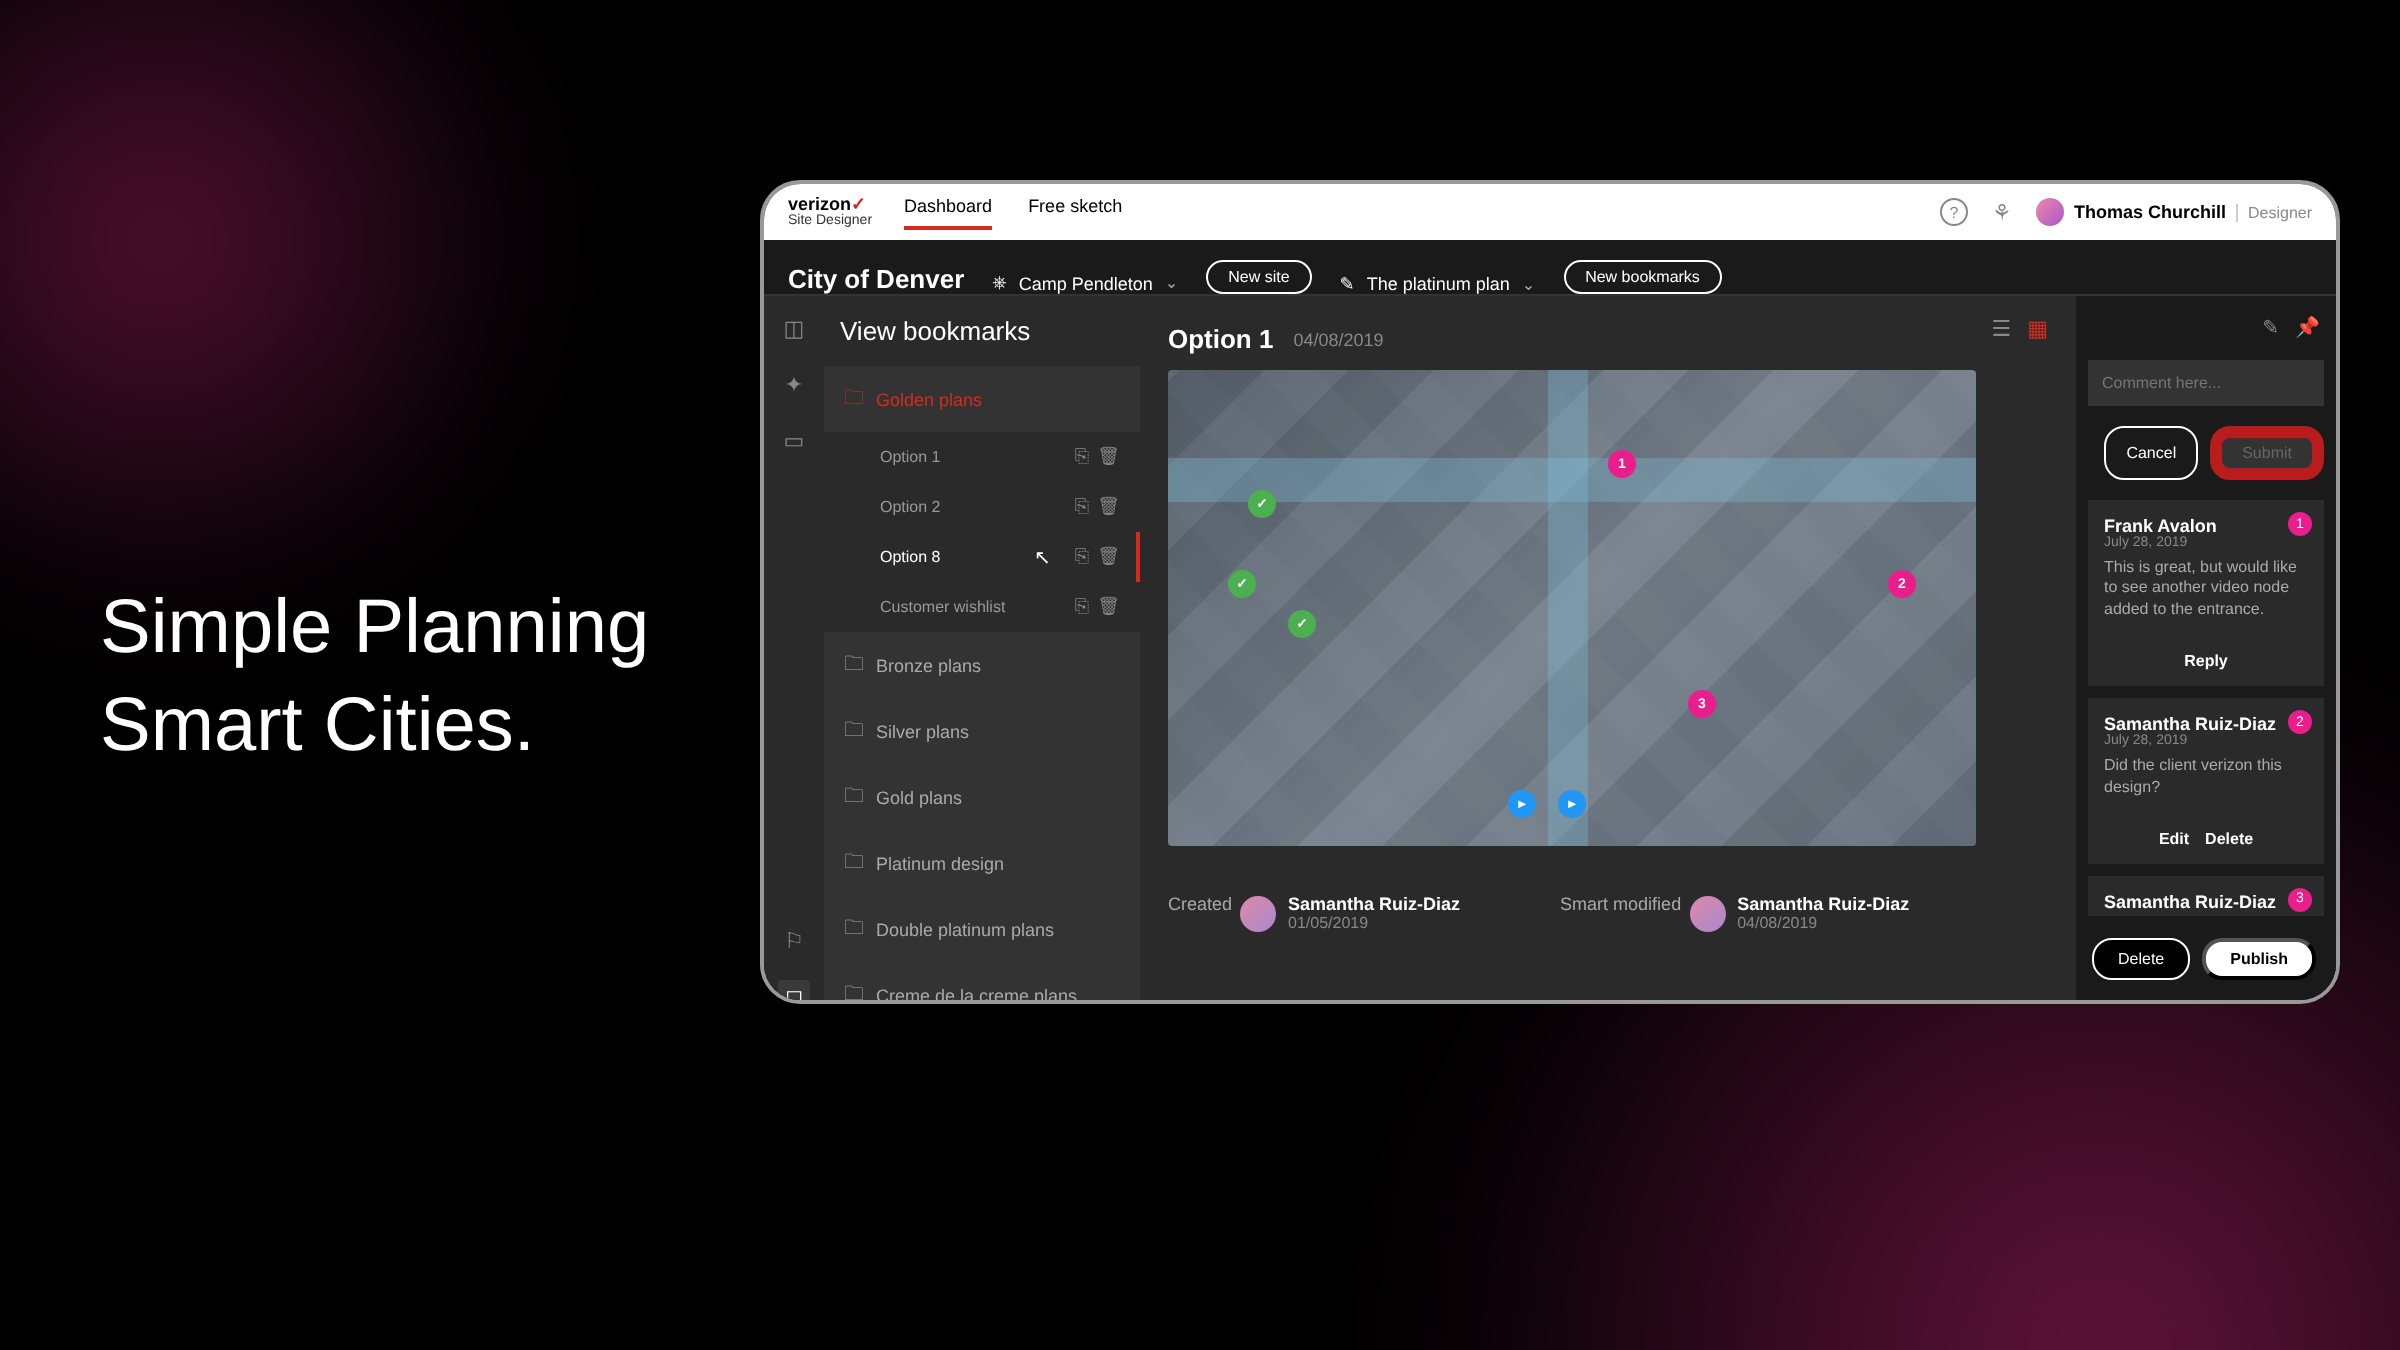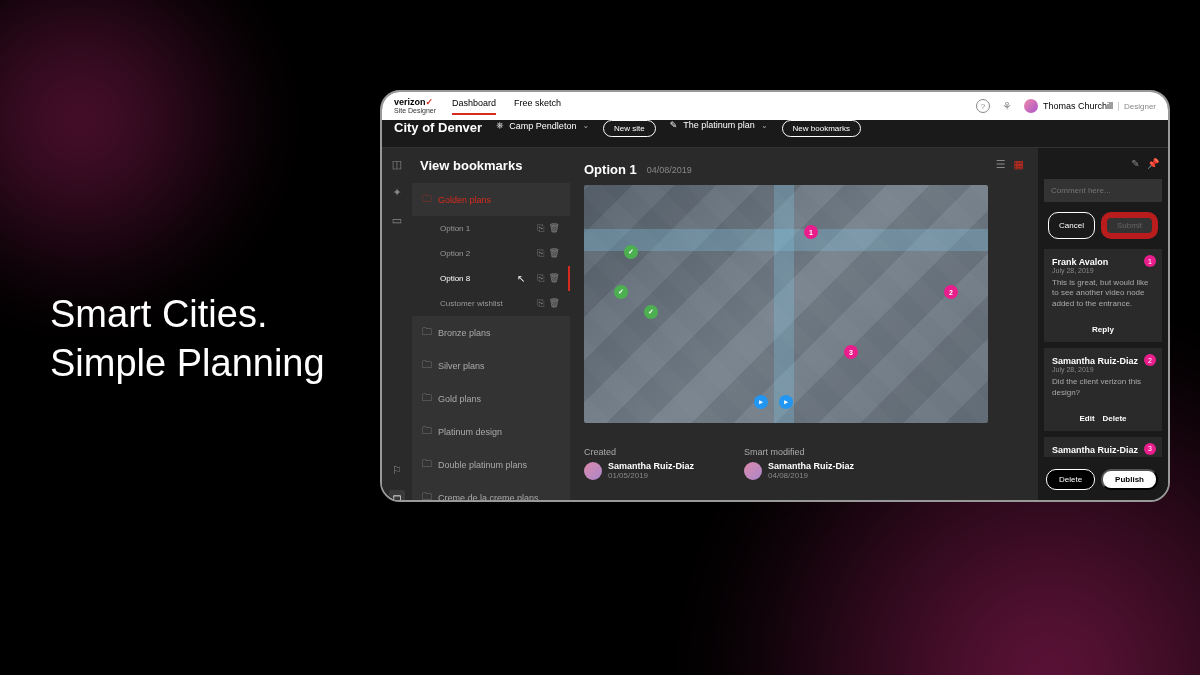--- a/index.html
+++ b/index.html
@@ -13,32 +13,32 @@
 .brand .check{color:#d52b1e;display:inline}
 .brand-sub{font-size:7px;font-weight:400;color:#333}
 .tabs{display:flex;gap:18px}
 .tab{color:#000;font-weight:400;font-size:9px;cursor:pointer}
 .tab.active{border-bottom:2px solid #d52b1e;padding-bottom:5px}
 .topbar-right{margin-left:auto;display:flex;align-items:center;gap:10px}
 .top-icon{width:14px;height:14px;border:1px solid #888;border-radius:50%;display:flex;align-items:center;justify-content:center;font-size:8px;color:#888;cursor:pointer}
 .user{display:flex;align-items:center;gap:5px;font-size:9px}
 .avatar-sm{width:14px;height:14px;border-radius:50%;background:linear-gradient(135deg,#e8a,#a5c)}
 .user-role{color:#888;border-left:1px solid #ccc;padding-left:5px;font-size:8px}
-.subheader{height:28px;background:#1a1a1a;display:flex;align-items:flex-start;padding:0 12px;gap:14px;color:#fff;font-size:9px;border-bottom:1px solid #333}
+.subheader{height:28px;background:#1a1a1a;display:flex;align-items:flex-end;padding:0 12px;gap:14px;color:#fff;font-size:9px;border-bottom:1px solid #333}
 .city-title{font-weight:700;font-size:13px}
 .sub-item{display:flex;align-items:center;gap:6px;cursor:pointer}
 .pill-btn{border:1px solid #fff;border-radius:10px;padding:3px 10px;font-size:8px;color:#fff;cursor:pointer}
 .chevron{font-size:8px;color:#aaa}
 .workspace{display:flex;height:426px;background:#2a2a2a}
 .left-rail{width:30px;background:#2a2a2a;display:flex;flex-direction:column;align-items:center;padding-top:8px;gap:12px}
 .rail-icon{width:16px;height:16px;display:flex;align-items:center;justify-content:center;color:#888;font-size:11px;cursor:pointer}
 .rail-bottom{margin-top:auto;display:flex;flex-direction:column;gap:12px;padding-bottom:12px;align-items:center}
 .rail-icon.active{background:#3a3a3a;color:#fff;padding:4px;border-radius:2px}
 .sidebar{width:158px;background:#2a2a2a;display:flex;flex-direction:column}
-.sidebar-title{color:#fff;font-weight:700;font-size:13px;padding:10px 8px}
+.sidebar-title{color:#fff;font-weight:400;font-size:13px;padding:10px 8px}
 .tree{flex:1;overflow-y:auto}
 .folder{padding:8px 10px;color:#aaa;font-size:9px;display:flex;align-items:center;gap:6px;cursor:pointer;background:#333}
 .folder.open{color:#d52b1e}
 .folder-icon{font-size:10px}
 .option-row{padding:7px 10px 7px 28px;color:#999;font-size:8px;display:flex;align-items:center;cursor:pointer;position:relative}
 .option-row.hover{color:#fff}
 .option-row.hover::after{content:"";position:absolute;right:0;top:0;bottom:0;width:2px;background:#d52b1e}
 .row-icons{margin-left:auto;display:flex;gap:4px;color:#888}
 .row-icons span{font-size:9px;cursor:pointer}
 .cursor{position:absolute;left:105px;font-size:10px;color:#fff}
@@ -50,31 +50,31 @@
 .view-btn.active{color:#d52b1e}
 .map{width:404px;height:238px;background:linear-gradient(135deg,#5a6570,#7a8590,#6a7580);position:relative;border-radius:2px;overflow:hidden}
 .map::before{content:"";position:absolute;inset:0;background:repeating-linear-gradient(45deg,rgba(255,255,255,0.02) 0,rgba(255,255,255,0.02) 20px,transparent 20px,transparent 40px),repeating-linear-gradient(-45deg,rgba(0,0,0,0.1) 0,rgba(0,0,0,0.1) 30px,transparent 30px,transparent 60px)}
 .street-h{position:absolute;height:22px;width:100%;background:rgba(130,200,230,0.3);top:44px}
 .street-v{position:absolute;width:20px;height:100%;background:rgba(130,200,230,0.3);left:190px}
 .pin{position:absolute;width:14px;height:14px;border-radius:50%;display:flex;align-items:center;justify-content:center;font-size:7px;color:#fff;font-weight:700}
 .pin.pink{background:#e91e8c}
 .pin.green{background:#4caf50}
 .pin.blue{background:#2196f3}
 .meta-row{display:flex;gap:50px;margin-top:24px;padding-bottom:10px}
-.meta-block{display:flex;flex-direction:column;gap:4px}
+.meta-block{display:flex;gap:4px}
 .meta-label{color:#aaa;font-size:9px}
 .meta-user{display:flex;gap:6px;align-items:center}
 .meta-avatar{width:18px;height:18px;border-radius:50%;background:linear-gradient(135deg,#d8a,#a8c)}
 .meta-name{color:#fff;font-size:9px;font-weight:600}
 .meta-date{color:#888;font-size:8px}
 .comments{width:130px;background:#1a1a1a;display:flex;flex-direction:column;gap:6px;padding:6px}
 .comment-head{display:flex;justify-content:flex-end;gap:8px;padding:4px 2px}
 .head-icon{color:#888;font-size:10px;cursor:pointer}
 .comment-input{background:#333;color:#888;font-size:8px;padding:7px;border:none;width:100%}
-.comment-actions{display:flex;gap:6px;justify-content:center;padding:4px 0}
+.comment-actions{display:flex;gap:6px;justify-content:flex-end;padding:4px 0}
 .btn-outline{border:1px solid #fff;border-radius:10px;padding:3px 10px;font-size:8px;color:#fff;background:transparent;cursor:pointer}
 .btn-disabled{border:6px solid #b91c1c;border-radius:10px;padding:3px 10px;font-size:8px;color:#666;background:#333}
 .comment-card{background:#2a2a2a;padding:8px;position:relative;font-size:8px}
 .comment-badge{position:absolute;top:6px;right:6px;width:12px;height:12px;border-radius:50%;background:#e91e8c;color:#fff;font-size:7px;display:flex;align-items:center;justify-content:center}
 .comment-author{color:#fff;font-weight:600;font-size:9px}
 .comment-date{color:#888;font-size:7px;margin-bottom:4px}
 .comment-text{color:#aaa;font-size:8px;line-height:1.3}
 .comment-links{display:flex;gap:8px;justify-content:center;margin-top:16px}
 .comment-link{color:#fff;font-size:8px;font-weight:600;cursor:pointer}
 .footer-actions{position:absolute;bottom:10px;right:10px;display:flex;gap:6px}
@@ -82,41 +82,41 @@
 .btn-light{border-radius:10px;padding:4px 12px;font-size:8px;color:#000;background:#fff;font-weight:600;cursor:pointer}
 .view-icons{position:absolute;top:10px;right:14px;display:flex;gap:8px}
 </style>
 </head>
 <body>
 
 <div class="bg-glow-1"></div>
 <div class="bg-glow-2"></div>
 
 <div class="headline">
+  <div>Simple Planning</div>
   <div>Smart Cities.</div>
-  <div>Simple Planning</div>
 </div>
 
 <div class="device">
 
   <div class="topbar">
     <div class="brand">
       <div><span>verizon</span><span class="check">✓</span></div>
       <span class="brand-sub">Site Designer</span>
     </div>
     <div class="tabs">
       <span class="tab active">Dashboard</span>
       <span class="tab">Free sketch</span>
     </div>
     <div class="topbar-right">
       <span class="top-icon">?</span>
       <span class="top-icon" style="border:none;font-size:11px">⚘</span>
       <div class="user">
         <span class="avatar-sm"></span>
-        <span style="font-weight:400">Thomas Churchill</span>
+        <span style="font-weight:700">Thomas Churchill</span>
         <span class="user-role">Designer</span>
       </div>
     </div>
   </div>
 
   <div class="subheader">
     <span class="city-title">City of Denver</span>
     <div class="sub-item">
       <span>⎈</span>
       <span>Camp Pendleton</span>

